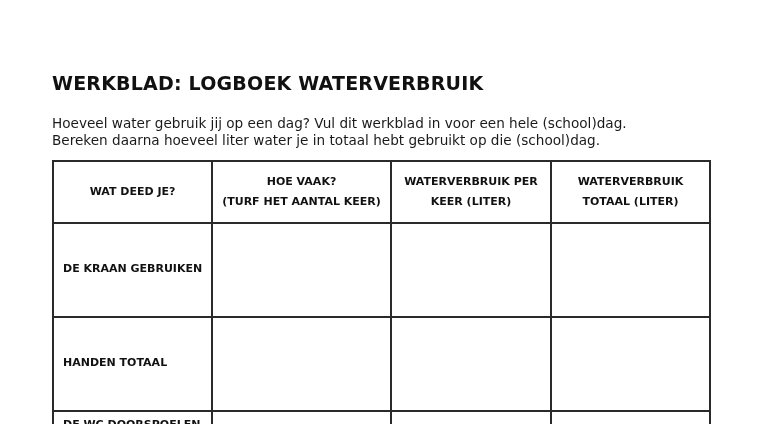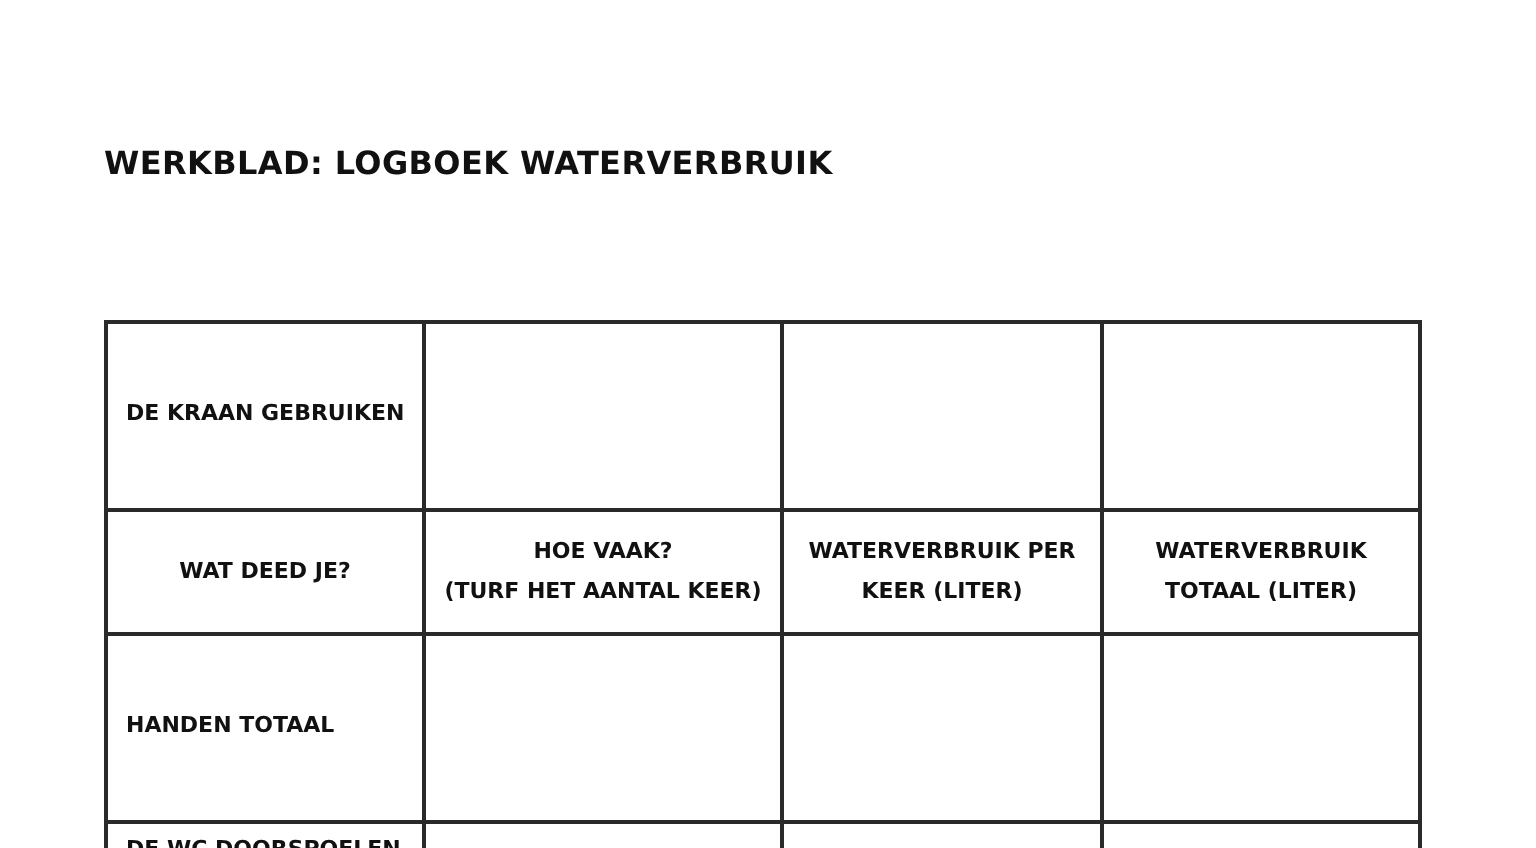--- a/index.html
+++ b/index.html
@@ -1,61 +1,63 @@
 <!DOCTYPE html>
 <html><head>
 <meta charset="utf-8">
 <style>
   html, body { margin: 0; padding: 0; }
   body { width: 768px; height: 424px; background: #ffffff; overflow: hidden; position: relative; font-family: "DejaVu Sans", sans-serif; color: #111; }
-  .title { position: absolute; left: 52px; top: 72px; font-family: "DejaVu Sans", sans-serif; font-weight: 900; font-size: 16px; letter-spacing: 0.2px; color: #111; }
+  .title { position: absolute; left: 52px; top: 72px; font-family: "DejaVu Sans", sans-serif; font-weight: 900; font-size: 19px; letter-spacing: 0.2px; color: #111; }
   .intro { position: absolute; left: 52px; top: 115px; font-family: "DejaVu Sans", sans-serif; font-size: 13.6px; line-height: 17px; color: #1a1a1a; }
   .intro div { white-space: nowrap; }
   table { position: absolute; left: 52px; top: 160px; border-collapse: collapse; }
   td, th { border: 2px solid #2a2a2a; padding: 0; }
   th { height: 60px; font-family: "DejaVu Sans", sans-serif; font-weight: 900; font-size: 11px; line-height: 20px; text-align: center; color: #111; }
   td { height: 92px; vertical-align: middle; }
   td.label { font-family: "DejaVu Sans", sans-serif; font-weight: 900; font-size: 11px; padding-left: 9px; color: #111; }
   td.label span { display: block; margin-top: -4px; }
   .c1 { width: 157px; } .c2 { width: 177px; } .c3 { width: 158px; } .c4 { width: 157px; }
 </style>
 </head>
 <body>
 
 <div class="title">WERKBLAD: LOGBOEK WATERVERBRUIK</div>
 
 <div class="intro">
+  <div>Hoeveel water gebruik jij op een dag? Vul dit werkblad in voor een hele (school)dag.</div>
+  <div>Bereken daarna hoeveel liter water je in totaal hebt gebruikt op die (school)dag.</div>
 </div>
 
 <table>
   <tbody>
       <tr>
-    <td class="label">
-          <span>DE KRAAN GEBRUIKEN</span>
-        </td>
-    <td></td>
-    <td></td>
-    <td></td>
-  </tr>
-  <tr>
     <th class="c1">
       <div>WAT DEED JE?</div>
     </th>
     <th class="c2">
       <div>HOE VAAK?</div>
       <div>(TURF HET AANTAL KEER)</div>
     </th>
     <th class="c3">
       <div>WATERVERBRUIK PER</div>
       <div>KEER (LITER)</div>
     </th>
     <th class="c4">
       <div>WATERVERBRUIK</div>
       <div>TOTAAL (LITER)</div>
     </th>
+  </tr>
+  <tr>
+    <td class="label">
+          <span>DE KRAAN GEBRUIKEN</span>
+        </td>
+    <td></td>
+    <td></td>
+    <td></td>
   </tr>
   <tr>
     <td class="label">
           <span>HANDEN TOTAAL</span>
         </td>
     <td></td>
     <td></td>
     <td></td>
   </tr>
   <tr>

